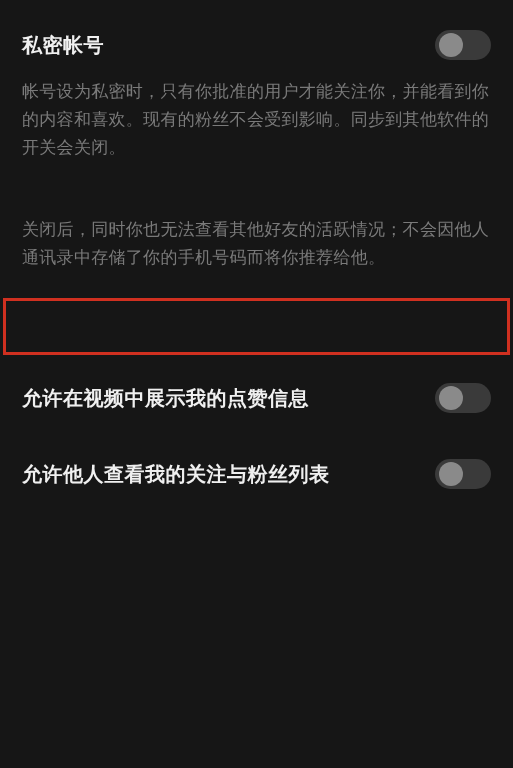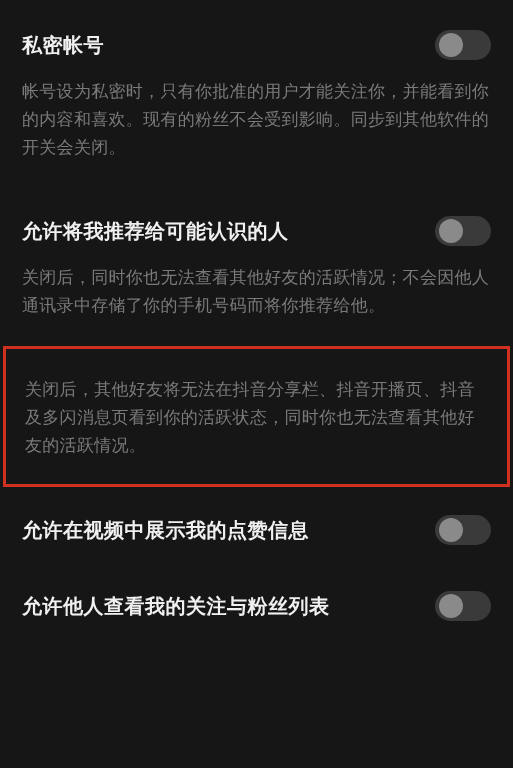--- a/index.html
+++ b/index.html
@@ -91,31 +91,24 @@
     <div class="setting-row">
       <div class="setting-title">私密帐号</div>
       <div class="toggle off">
         <div class="toggle-knob"></div>
       </div>
     </div>
     <div class="setting-description">帐号设为私密时，只有你批准的用户才能关注你，并能看到你的内容和喜欢。现有的粉丝不会受到影响。同步到其他软件的开关会关闭。</div>
   </div>
 
   <div class="setting-item">
-    <div class="setting-row">
-      <div class="setting-title">允许将我推荐给可能认识的人</div>
-      <div class="toggle off">
-        <div class="toggle-knob"></div>
-      </div>
-    </div>
     <div class="setting-description">关闭后，同时你也无法查看其他好友的活跃情况；不会因他人通讯录中存储了你的手机号码而将你推荐给他。</div>
   </div>
 
   <div class="setting-item highlighted">
-    <div class="setting-description">关闭后，其他好友将无法在抖音分享栏、抖音开播页、抖音及多闪消息页看到你的活跃状态，同时你也无法查看其他好友的活跃情况。</div>
   </div>
 
   <div class="setting-item compact">
     <div class="setting-row">
       <div class="setting-title">允许在视频中展示我的点赞信息</div>
       <div class="toggle off">
         <div class="toggle-knob"></div>
       </div>
     </div>
   </div>

